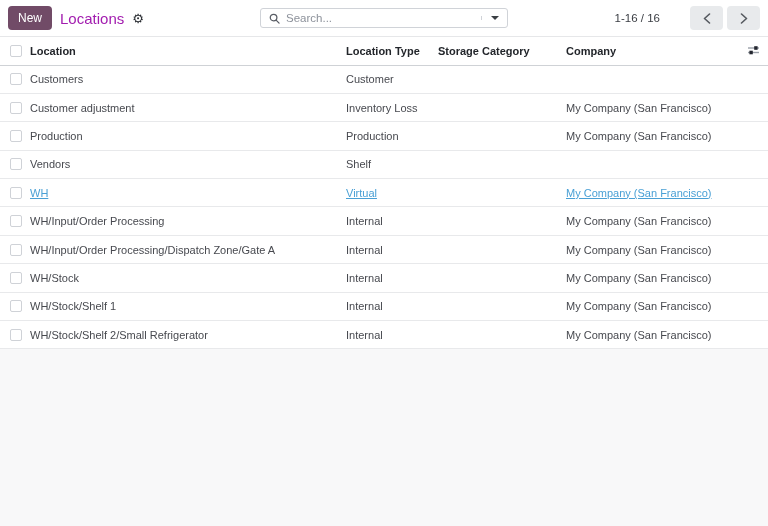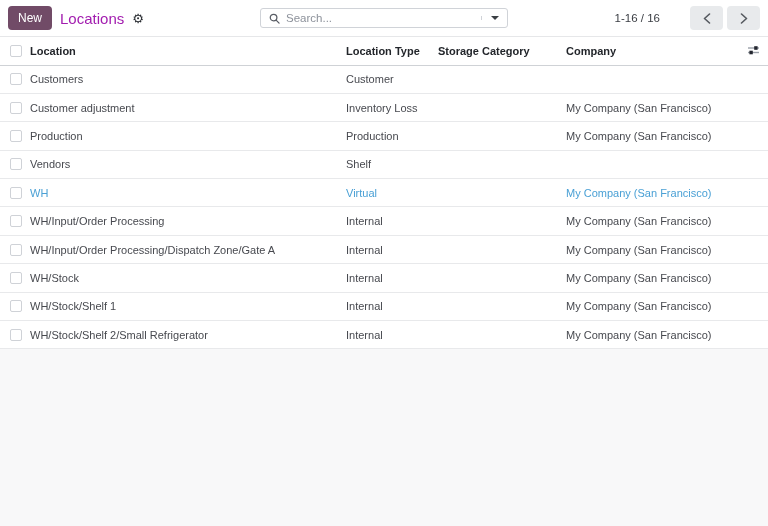--- a/index.html
+++ b/index.html
@@ -48,21 +48,21 @@
     white-space:nowrap;text-overflow:ellipsis;}
   thead th{height:28px;color:var(--header-text);font-weight:700;
     border-bottom:1px solid var(--head-border);background:#fff;}
   tbody td{height:28.4px;color:var(--body-text);
     border-bottom:1px solid var(--row-border);background:#fff;}
   .cell-cb{padding-left:10px;}
   input[type="checkbox"]{appearance:none;-webkit-appearance:none;width:12px;height:12px;
     border:1px solid #cfd2d7;border-radius:2px;background:#fff;cursor:pointer;display:block;}
   .cell-opt{text-align:right;padding-right:8px;}
   .opt-btn{border:none;background:transparent;cursor:pointer;padding:0;line-height:0;}
-  tr.hl td{color:var(--view-blue);}
+  tr.hl td{color:var(--view-blue);text-decoration:underline;}
 
   .list-footer{flex:1 1 auto;background:#f8f8f9;border-top:0px solid #d7d8da;}
 </style>
 </head>
 <body>
 
 <div class="app">
 
   <div class="control-panel">
     <div class="cp-left">

